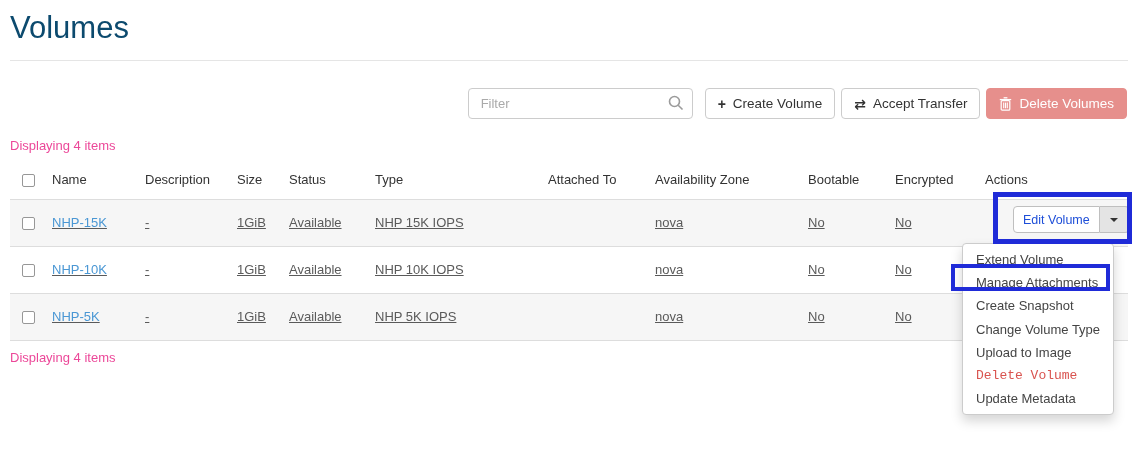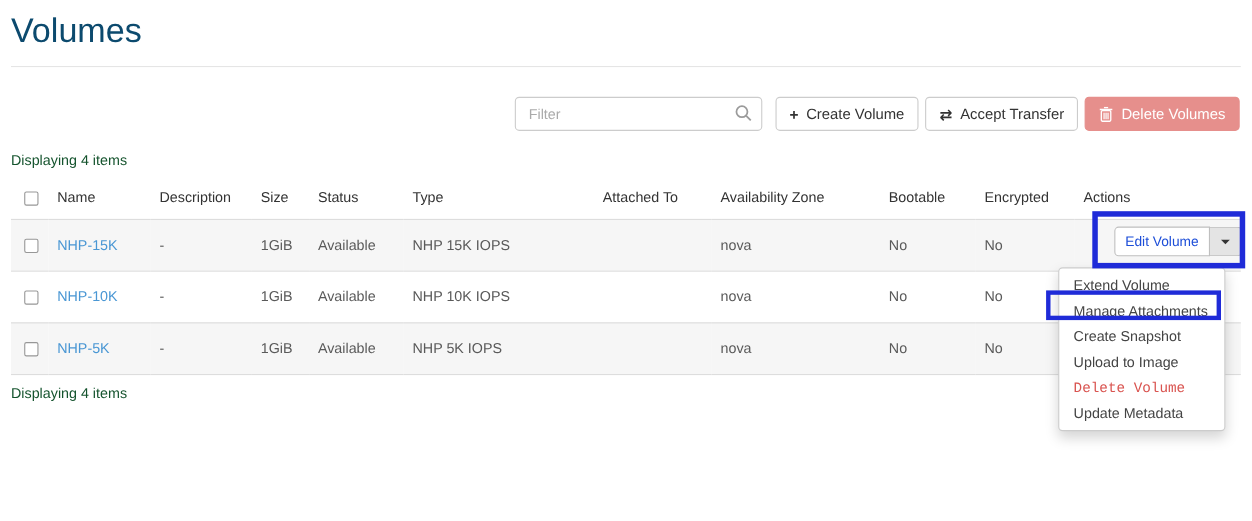--- a/index.html
+++ b/index.html
@@ -35,31 +35,32 @@
     background:#ffffff;color:#333333;font-size:13.5px;cursor:pointer;white-space:nowrap;
     font-family:inherit;
   }
   .btn .glyph{margin-right:7px;font-weight:bold;font-size:14px;line-height:1;}
   .btn-danger-disabled{
     background:var(--delete-bg);border-color:var(--delete-bg);color:#ffffff;
   }
   .trash-icon{width:13px;height:14px;margin-right:7px;}
 
   
-  .summary{font-size:13px;color:#14532d;}
+  .summary{font-size:13px;color:#ec4899;}
   .summary-top{margin:19px 0 8px;}
   .summary-bottom{margin:9px 0 0;}
   table.volumes{width:1118px;border-collapse:collapse;table-layout:fixed;}
   thead th{
     text-align:left;font-size:13px;font-weight:400;color:var(--head);
     height:38px;padding:0 8px;vertical-align:middle;border-bottom:1px solid var(--border);
   }
   tbody td{
     height:47px;padding:0 8px;vertical-align:middle;font-size:13px;color:#5a5a5a;
     border-bottom:1px solid var(--border);
+    text-decoration:underline;
   }
   tbody tr.striped{background:#f6f6f6;}
   a.vol-link{color:var(--link);text-decoration:none;}
   .checkbox{
     display:inline-block;width:13px;height:13px;border:1px solid #979797;
     border-radius:2px;background:#ffffff;vertical-align:middle;cursor:pointer;
   }
   th .checkbox{margin-left:4px;}
   td .checkbox{margin-left:4px;}
 
@@ -212,19 +213,20 @@
   <div class="split-main">Edit Volume</div>
   <div class="split-caret">
     <span class="caret-down"></span>
   </div>
 </div>
 
 <div class="dropdown-menu">
   <div class="dropdown-item">Extend Volume</div>
   <div class="dropdown-item">Manage Attachments</div>
   <div class="dropdown-item">Create Snapshot</div>
+  <div class="dropdown-item">Change Volume Type</div>
   <div class="dropdown-item">Upload to Image</div>
   <div class="dropdown-item danger">Delete Volume</div>
   <div class="dropdown-item">Update Metadata</div>
 </div>
 
 <div class="annot-box annot-edit"></div>
 <div class="annot-box annot-manage"></div>
 
 </body></html>

